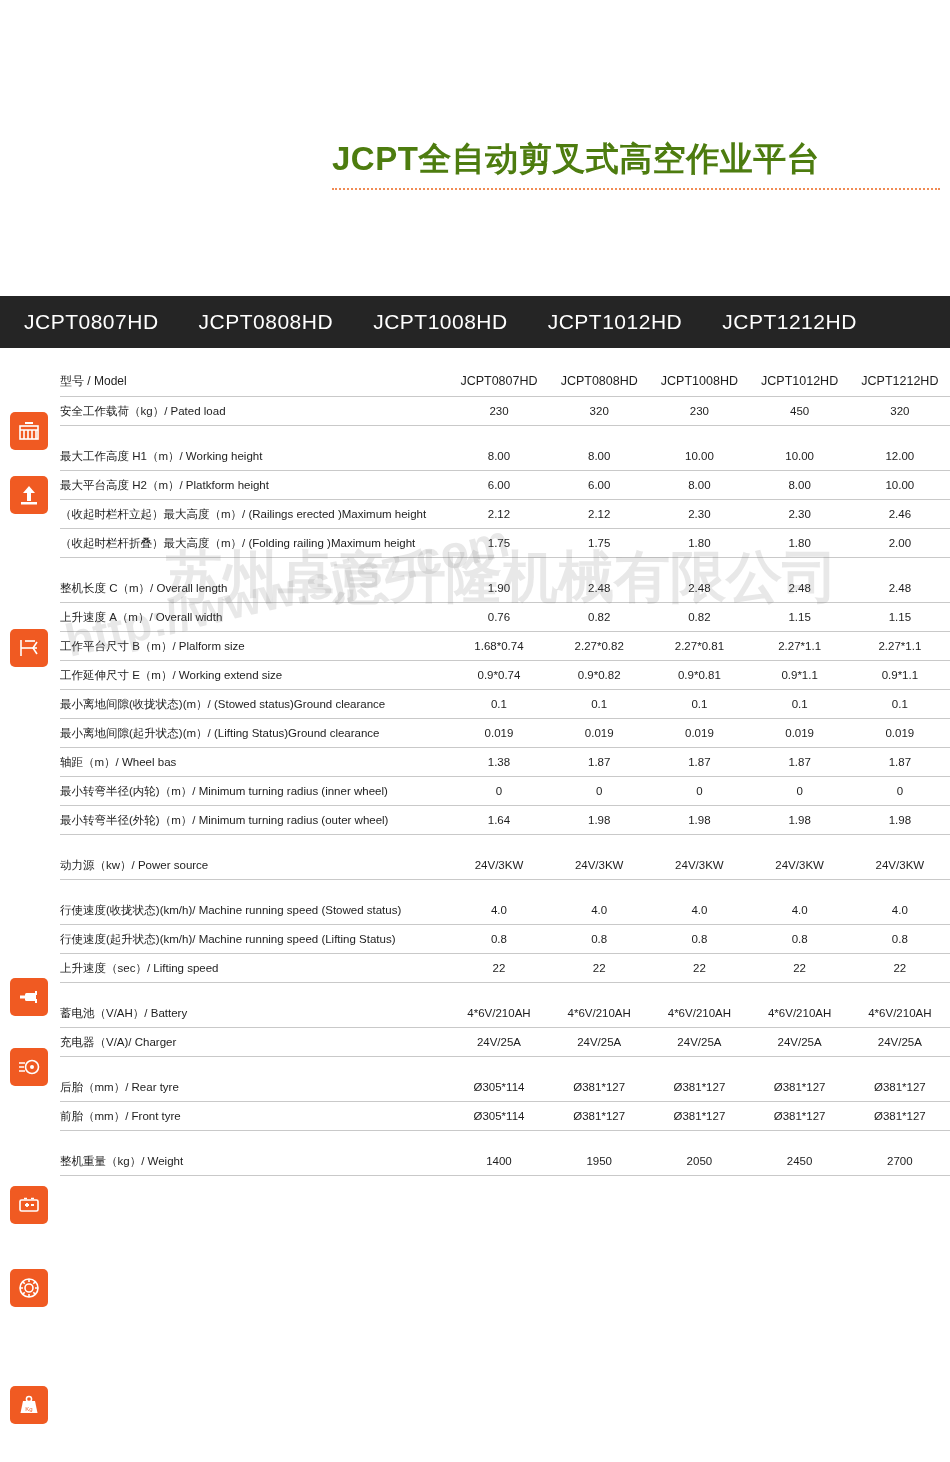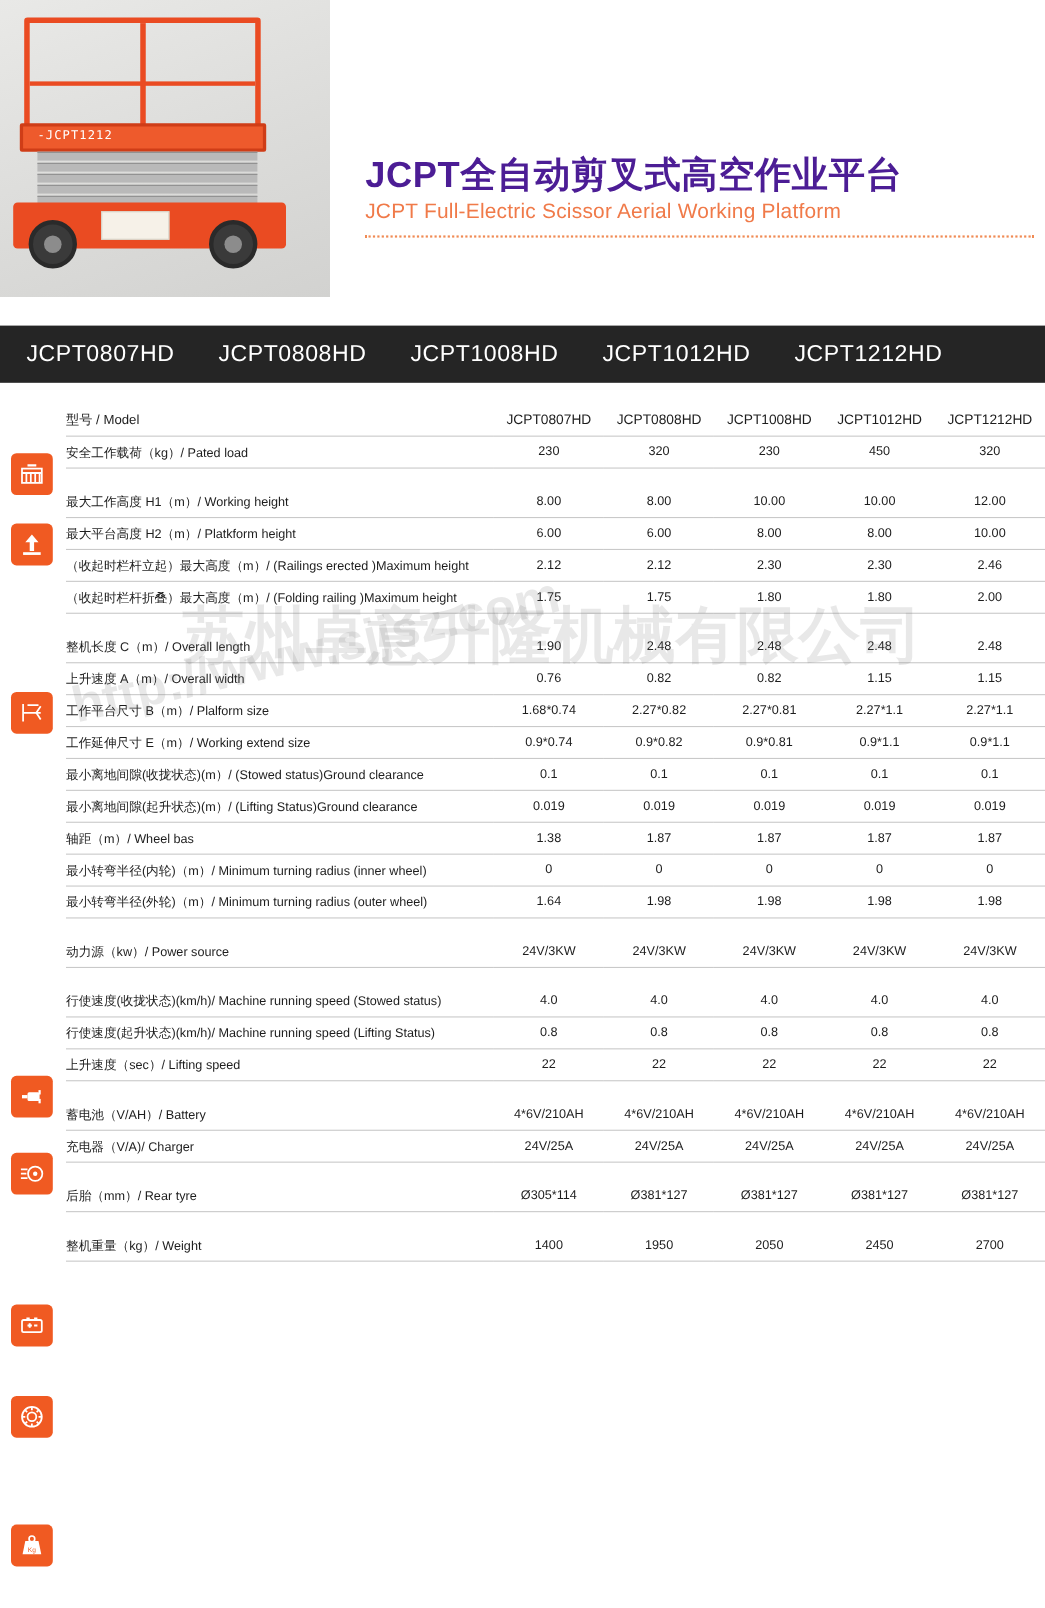--- a/index.html
+++ b/index.html
@@ -145,21 +145,21 @@
 
   .title-block {
     position: absolute;
     left: 332px;
     top: 140px;
     width: 610px;
   }
   .title-cn {
     font-size: 33px;
     font-weight: bold;
-    color: #4c1d95;
+    color: #4d7c0f;
     letter-spacing: 0.5px;
     line-height: 1.15;
     white-space: nowrap;
   }
   .title-en {
     font-size: 19px;
     color: #f07a49;
     letter-spacing: 0.2px;
     margin-top: 4px;
     white-space: nowrap;
@@ -296,41 +296,23 @@
     left: 0;
     width: 950px;
     height: 18px;
   }
 </style>
 </head>
 <body>
 
 <div class="header">
 
-  <div class="product-photo">
-    <div class="lift-guard"></div>
-    <div class="lift-deck"></div>
-    <div class="lift-deck-label">-JCPT1212</div>
-    <div class="scissor">
-      <span></span>
-        <span></span>
-        <span></span>
-        <span></span>
-        <span></span>
-    </div>
-    <div class="lift-base">
-      <div class="panel"></div>
-    </div>
-    <div class="wheel left"></div>
-    <div class="wheel right"></div>
-  </div>
 
   <div class="title-block">
     <div class="title-cn">JCPT全自动剪叉式高空作业平台</div>
-    <div class="title-en">JCPT Full-Electric Scissor Aerial Working Platform</div>
     <div class="dotted-rule"></div>
   </div>
 </div>
 
 <div class="model-bar">
   <span class="mb-item">JCPT0807HD</span>
   <span class="mb-item">JCPT0808HD</span>
   <span class="mb-item">JCPT1008HD</span>
   <span class="mb-item">JCPT1012HD</span>
   <span class="mb-item">JCPT1212HD</span>
@@ -600,20 +582,28 @@
           <td colspan="6"></td>
         </tr>
         <tr class="underline">
           <td class="label">后胎（mm）/ Rear tyre</td>
           <td class="val">Ø305*114</td>
           <td class="val">Ø381*127</td>
           <td class="val">Ø381*127</td>
           <td class="val">Ø381*127</td>
           <td class="val">Ø381*127</td>
         </tr>
+        <tr class="underline">
+          <td class="label">前胎（mm）/ Front tyre</td>
+          <td class="val">Ø305*114</td>
+          <td class="val">Ø381*127</td>
+          <td class="val">Ø381*127</td>
+          <td class="val">Ø381*127</td>
+          <td class="val">Ø381*127</td>
+        </tr>
         <tr class="spacer">
           <td colspan="6"></td>
         </tr>
         <tr class="underline">
           <td class="label">整机重量（kg）/ Weight</td>
           <td class="val">1400</td>
           <td class="val">1950</td>
           <td class="val">2050</td>
           <td class="val">2450</td>
           <td class="val">2700</td>

